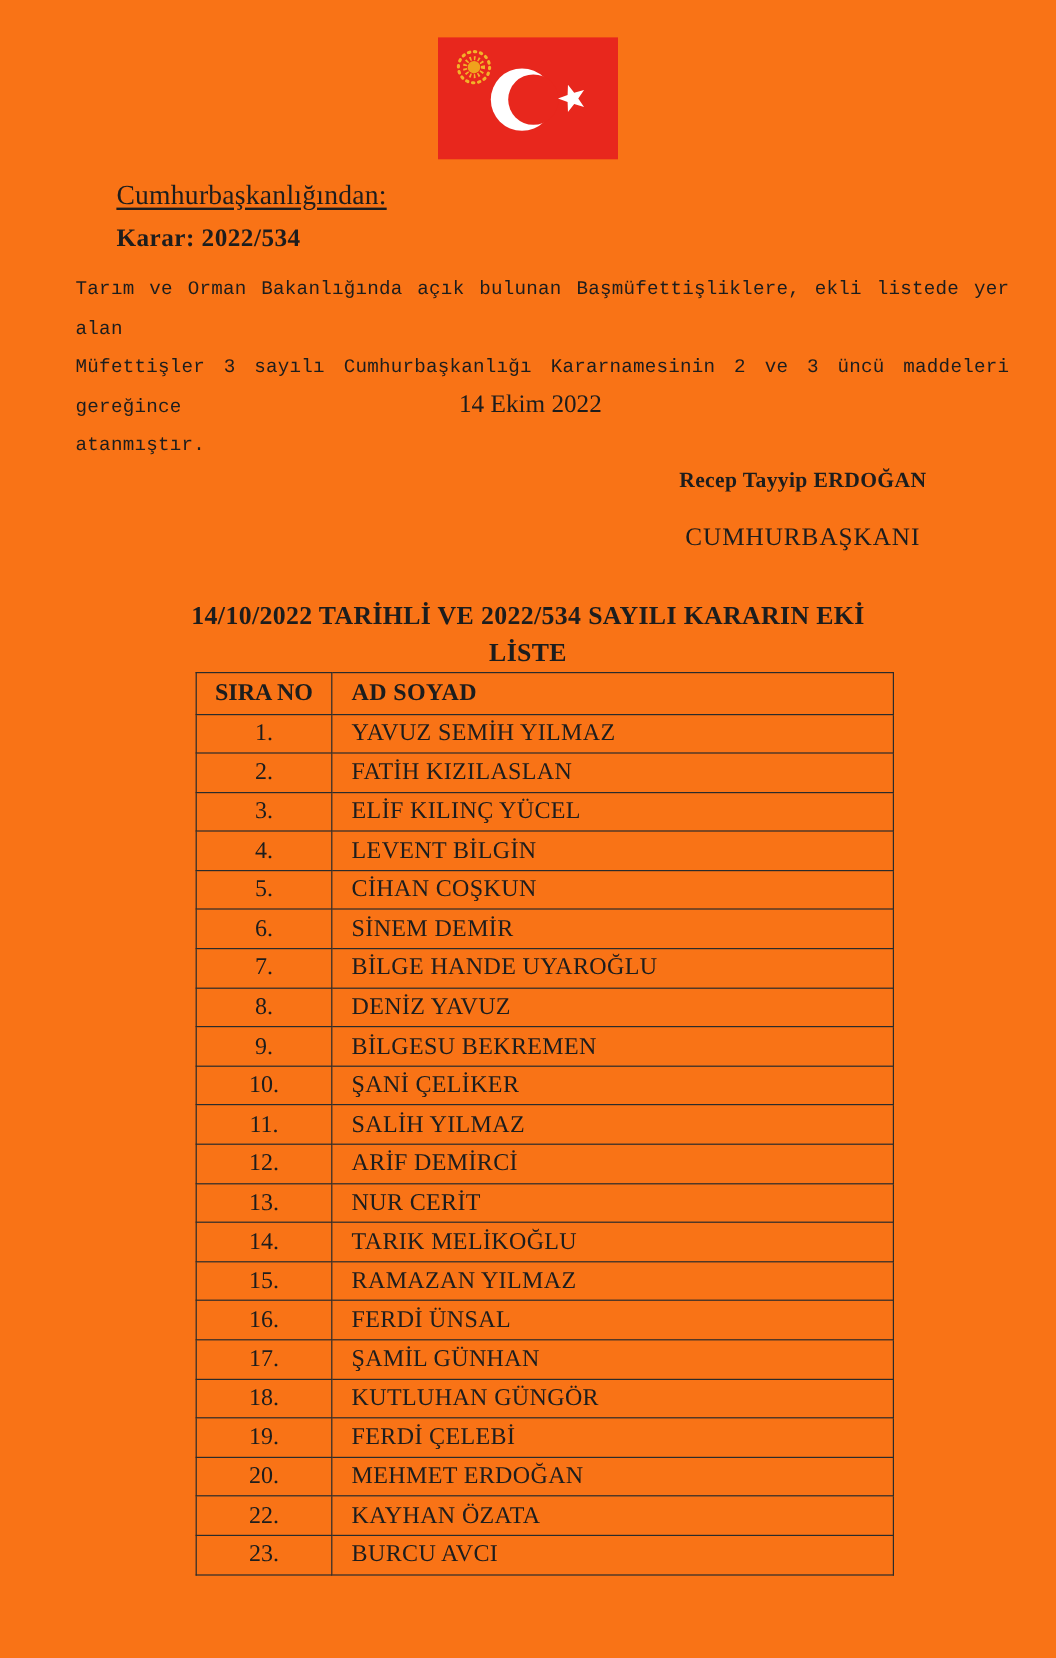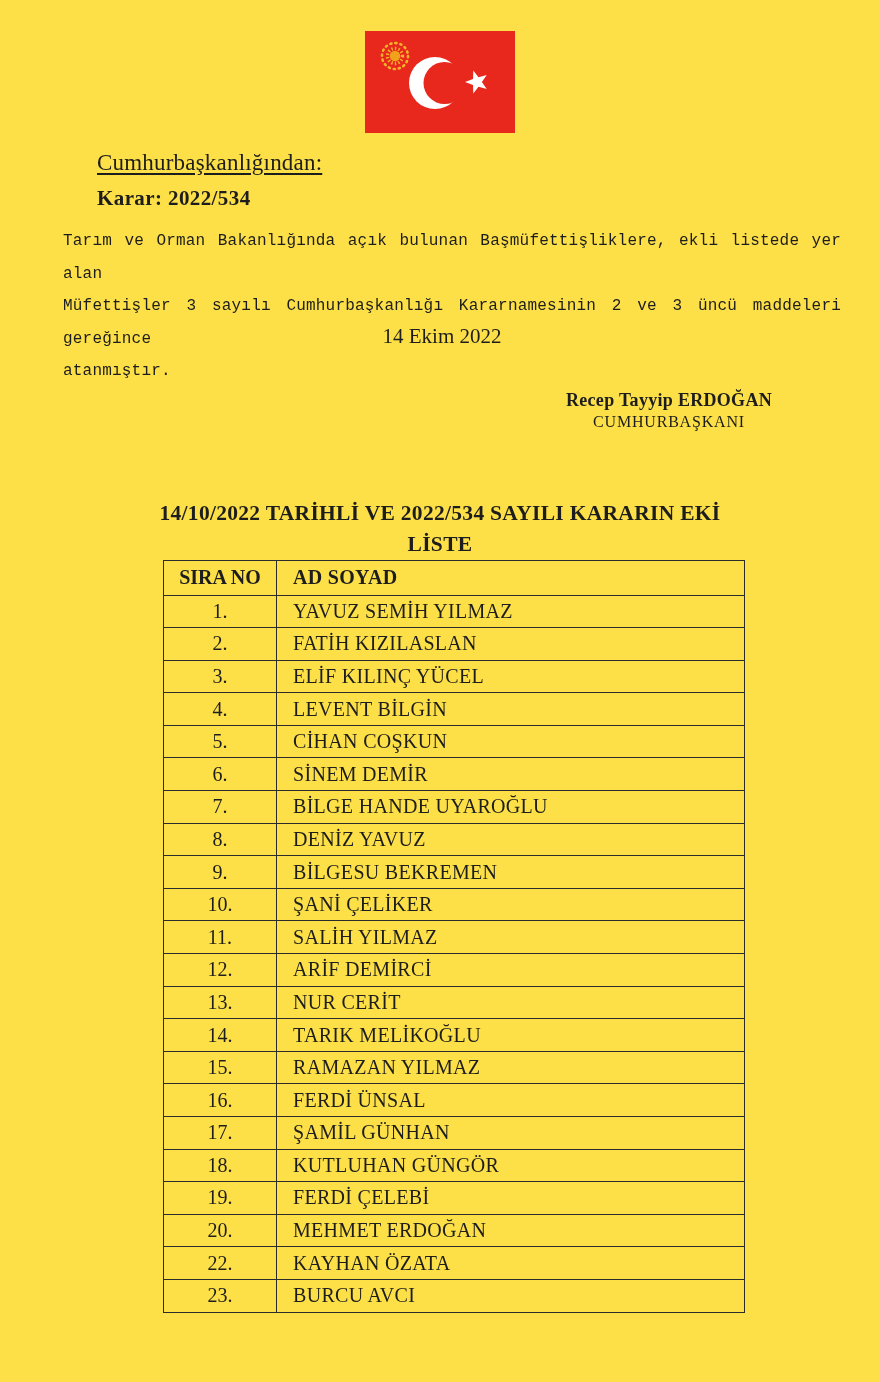--- a/index.html
+++ b/index.html
@@ -1,17 +1,17 @@
 <!DOCTYPE html>
 <html><head>
 <meta charset="utf-8">
 <style>
   html,body { margin:0; padding:0; background:#ffffff; }
   .page {
-    position:relative; width:880px; height:1382px; background:#fde047;
+    position:relative; width:880px; height:1382px; background:#f97316;
     font-family:"Liberation Serif","DejaVu Serif",serif; color:#1d1d1d;
     overflow:hidden;
   }
   .flag { position:absolute; left:365px; top:31px; width:150px; height:102px; }
   .issuer {
     position:absolute; left:97px; top:150px; font-size:23px;
     text-decoration:underline; text-underline-offset:3px; letter-spacing:0.2px;
   }
   .decision {
     position:absolute; left:97px; top:186px; font-size:21px; font-weight:bold;
@@ -22,21 +22,21 @@
     font-size:16px; line-height:32.5px; letter-spacing:0.2px;font-family:Liberation Mono, monospace;
   }
   .jline { text-align:justify; text-align-last:justify; }
   .jline.last { text-align-last:left; }
   .date-line {
     position:absolute; left:0; top:324px; width:884px; text-align:center;
     font-size:21px;
   }
   .signature { position:absolute; left:518px; top:390px; width:302px; text-align:center; }
   .sig-name { font-size:18px; font-weight:bold; letter-spacing:0.3px; }
-  .sig-title { margin-top:2px; font-size:16px; letter-spacing:0.8px; }
+  .sig-title { margin-top:24px; font-size:21px; letter-spacing:0.8px; }
   .list-heading {
     position:absolute; left:0; top:498px; width:880px; text-align:center;
     font-weight:bold; font-size:21.5px; line-height:31px; letter-spacing:0.3px;
   }
   table.roster {
     position:absolute; left:163px; top:560px; border-collapse:collapse;
     table-layout:fixed; width:560px;
   }
   .roster th, .roster td {
     border:1.6px solid #2b2b2b; font-size:20px; overflow:hidden; white-space:nowrap;

